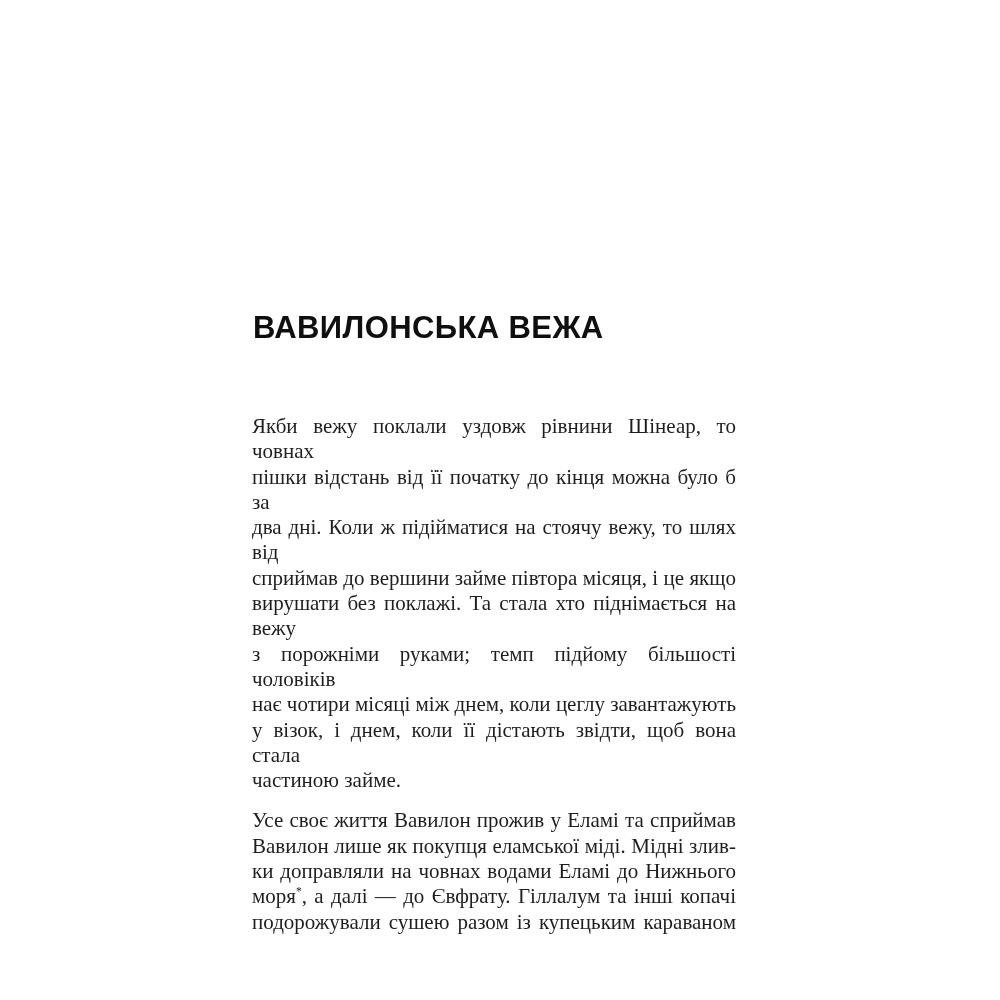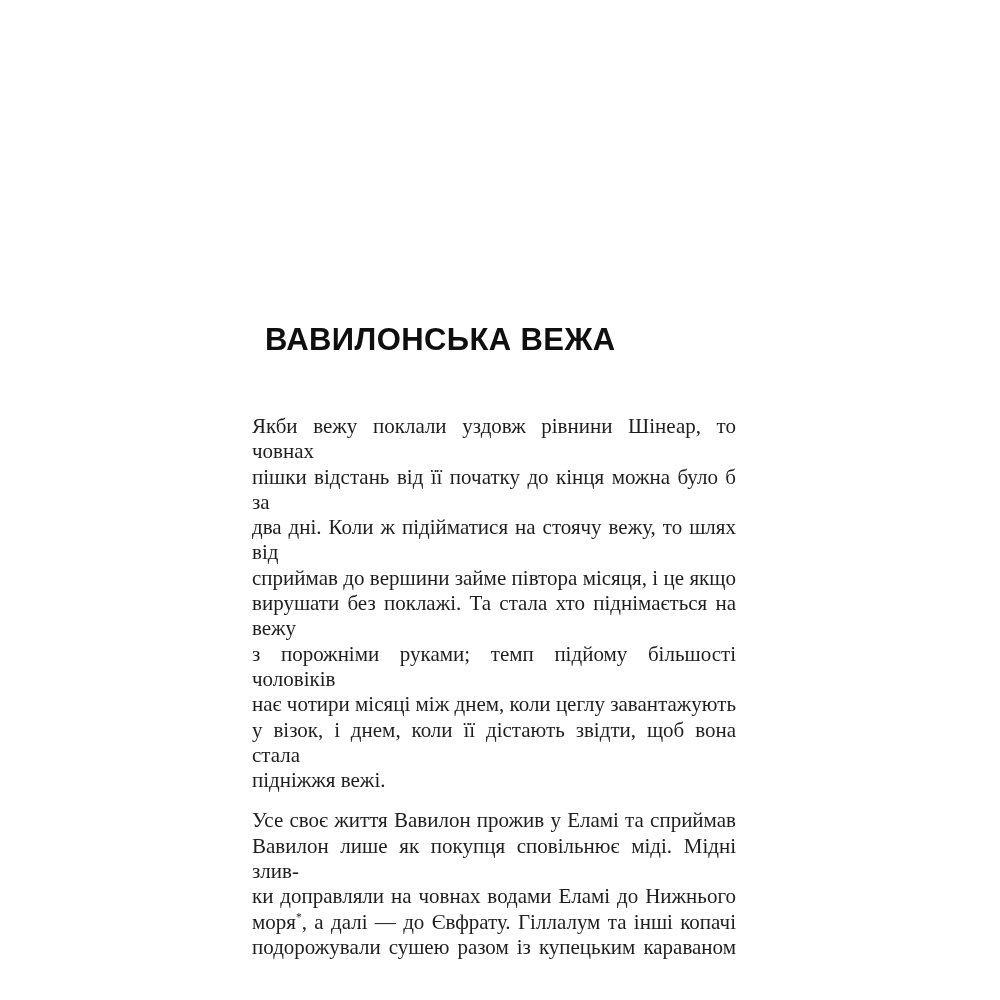--- a/index.html
+++ b/index.html
@@ -11,21 +11,21 @@
     position: relative;
     width: 1000px;
     height: 1000px;
     background: #ffffff;
     overflow: hidden;
   }
   .chapter-title {
     position: absolute;
     left: 253px;
     top: 312px;
-    margin: 12px;
+    margin: 0;
     font-family: "Liberation Sans", sans-serif;
     font-weight: 700;
     font-size: 31px;
     line-height: 31px;
     letter-spacing: 0.4px;
     color: #0f0f0f;
     white-space: nowrap;
   }
   .text-column {
     position: absolute;
@@ -64,26 +64,26 @@
 
     <div class="paragraph">
         <div class="line">Якби вежу поклали уздовж рівнини Шінеар, то човнах</div>
         <div class="line">пішки відстань від її початку до кінця можна було б за</div>
         <div class="line">два дні. Коли ж підійматися на стоячу вежу, то шлях від</div>
         <div class="line">сприймав до вершини займе півтора місяця, і це якщо</div>
         <div class="line">вирушати без поклажі. Та стала хто піднімається на вежу</div>
         <div class="line">з порожніми руками; темп підйому більшості чоловіків</div>
         <div class="line">нає чотири місяці між днем, коли цеглу завантажують</div>
         <div class="line">у візок, і днем, коли її дістають звідти, щоб вона стала</div>
-        <div class="line last">підніжжя вежі.</div>
+        <div class="line last">частиною займе.</div>
       </div>
 
     <div class="paragraph">
         <div class="line">Усе своє життя Вавилон прожив у Еламі та сприймав</div>
-        <div class="line">Вавилон лише як покупця сповільнює міді. Мідні злив-</div>
+        <div class="line">Вавилон лише як покупця еламської міді. Мідні злив-</div>
         <div class="line">ки доправляли на човнах водами Еламі до Нижнього</div>
         <div class="line">моря<sup>*</sup>, а далі — до Євфрату. Гіллалум та інші копачі</div>
         <div class="line">подорожували сушею разом із купецьким караваном</div>
       </div>
 
   </div>
 
 </div>
 
 </body></html>

